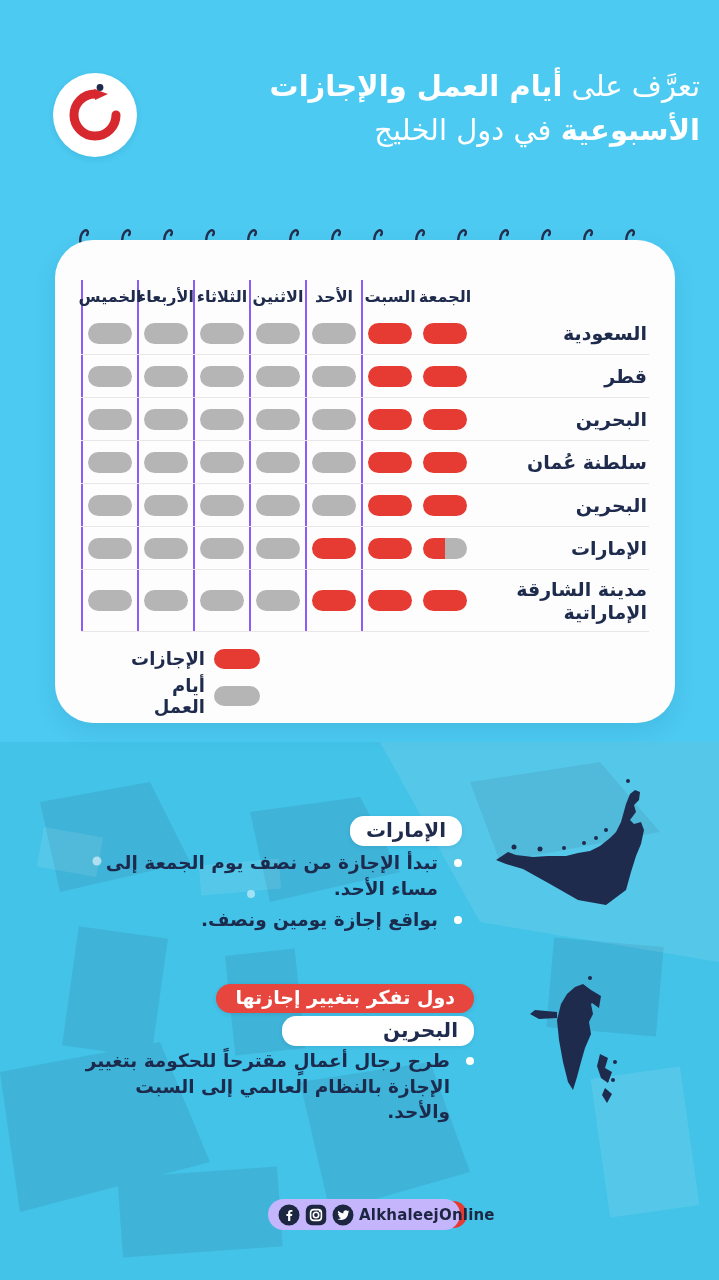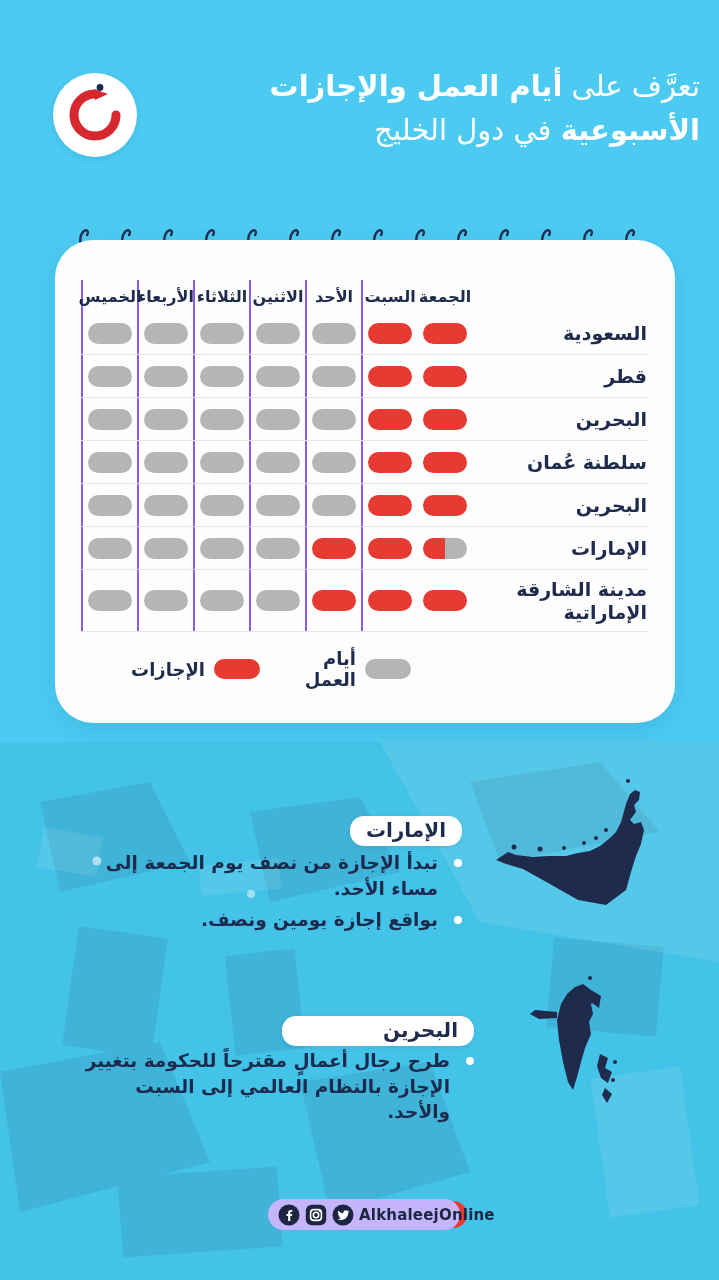--- a/index.html
+++ b/index.html
@@ -30,21 +30,21 @@
   .cell-country { width:176px; display:flex; align-items:center; padding-right:2px;
                   color:#1f2b4d; font-size:19px; font-weight:700; line-height:1.2; }
   .cell-day { width:56px; height:100%; display:flex; align-items:center; justify-content:center; }
   .cell-day.sep { border-left:2px solid #8b5cf6; }
   .head-day { color:#1f2b4d; font-size:16px; font-weight:700; }
   .pill { width:44px; height:21px; border-radius:11px; }
   .pill.holiday { background:#e63b33; }
   .pill.work { background:#b5b5b6; }
   .pill.half { background:linear-gradient(90deg,#e63b33 0 50%,#b5b5b6 50% 100%); }
 
-  .legend { position:absolute; left:60px; top:408px; display:flex; flex-direction:row; gap:6px; }
+  .legend { position:absolute; left:60px; top:408px; display:flex; flex-direction:column; gap:6px; }
   .legend-row { display:flex; align-items:center; gap:9px; }
   .legend-label { width:90px; text-align:right; direction:rtl; color:#1f2b4d; font-size:18px; font-weight:700; }
   .legend-pill { width:46px; height:20px; border-radius:10px; }
 
   
   .map { position:absolute; }
   .badge-white { position:absolute; background:#ffffff; color:#1f2b4d; font-size:20px; font-weight:800;
                  direction:rtl; border-radius:14px; padding:2px 16px 4px; box-shadow:0 1px 4px rgba(0,60,100,.12); }
   .badge-red { position:absolute; background:#e6463e; color:#ffffff; font-size:19px; font-weight:800;
                direction:rtl; border-radius:15px; padding:2px 19px 5px; box-shadow:0 1px 4px rgba(0,60,100,.15); }
@@ -401,20 +401,23 @@
       <path d="M78 22 L86 28 L90 38 L86 42 L88 52 L84 60 L86 72 L80 86 L76 100 L72 115 L68 128 L63 120 L58 100 L54 78 L52 58 L56 42 L62 32 L70 25 Z"></path>
       <path d="M30 48 L52 50 L52 56 L34 57 L25 52 Z"></path>
       <path d="M86 28 L96 34 L94 46 L87 41 Z"></path>
       <path d="M95 92 L103 96 L100 106 L107 110 L103 121 L96 116 L92 104 Z"></path>
       <path d="M100 126 L107 132 L102 141 L97 133 Z"></path>
       <circle cx="110" cy="100" r="2"></circle>
         <circle cx="108" cy="118" r="2"></circle>
         <circle cx="85" cy="16" r="2"></circle>
     </g>
   </svg>
+  <div class="badge-red" style="right:245px; top:984px;">
+    <span>دول تفكر بتغيير إجازتها</span>
+  </div>
   <div class="badge-white" style="right:245px; top:1016px; width:192px; text-align:right;">
     <span>البحرين</span>
   </div>
   <div class="bullets" style="right:245px; top:1048px; width:405px;" id="bah-bullets">
       <div class="bullet">
         <span class="dot"></span>
         <p>طرح رجال أعمالٍ مقترحاً للحكومة بتغيير الإجازة بالنظام العالمي إلى السبت والأحد.</p>
       </div>
     </div>
 

